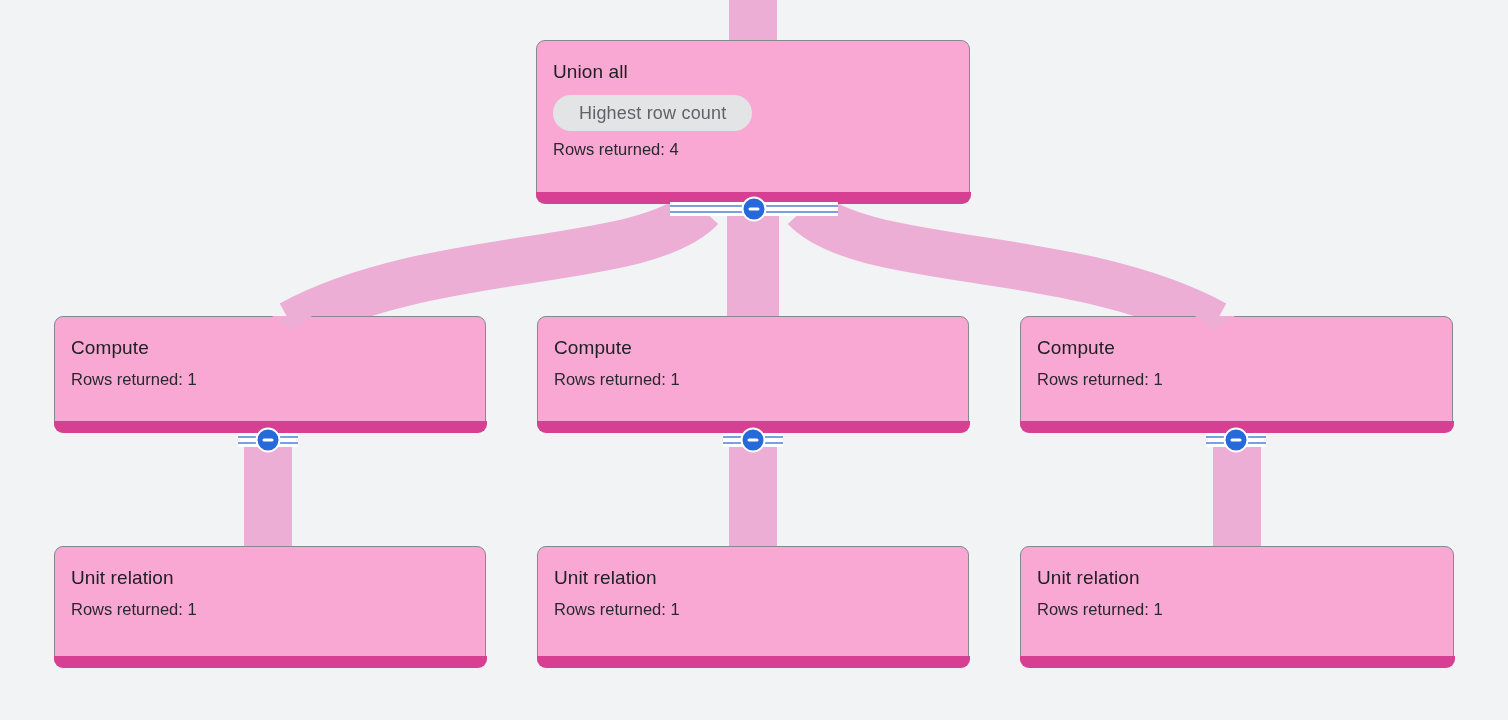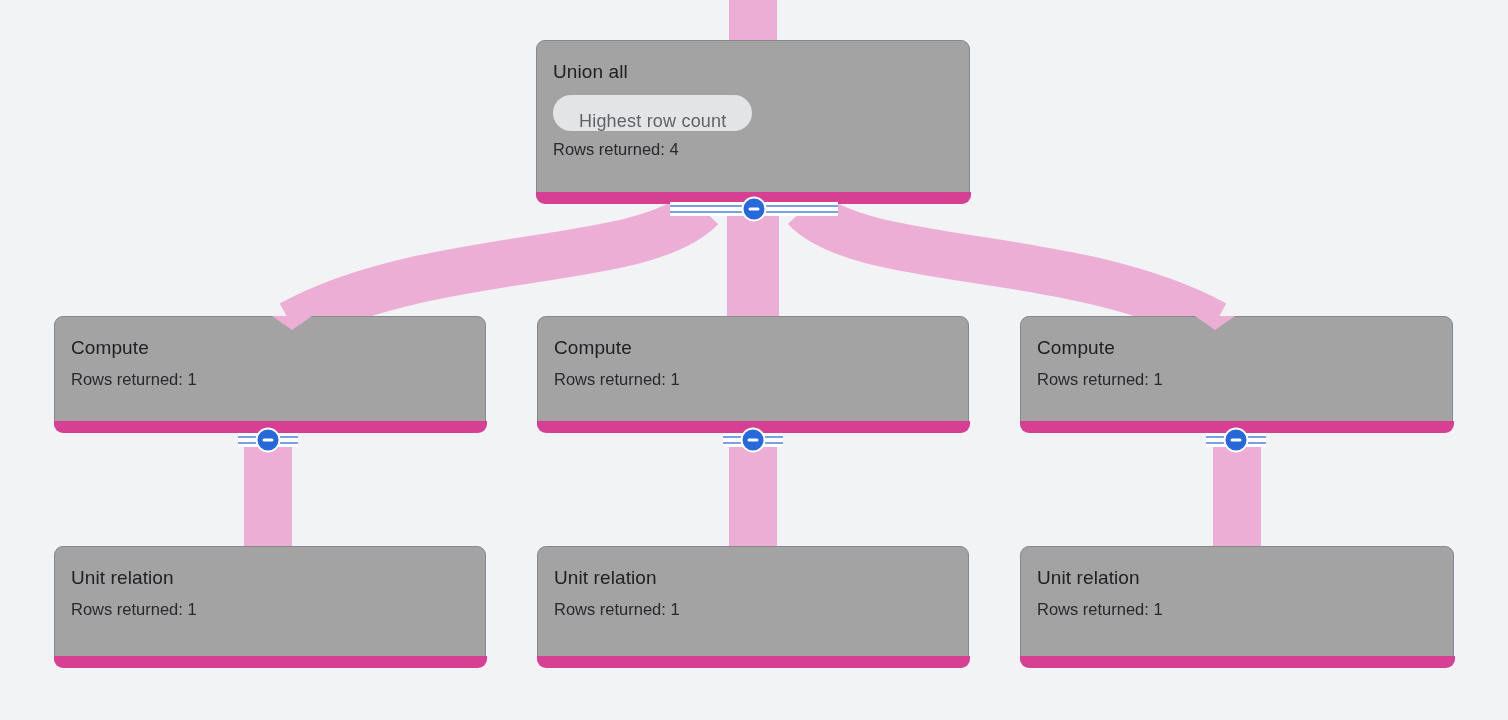--- a/index.html
+++ b/index.html
@@ -22,37 +22,37 @@
     font-family:"Liberation Sans",sans-serif;
   }
   svg.edges{position:absolute;left:0;top:0;z-index:1;}
   svg.tips{position:absolute;left:0;top:0;z-index:3;pointer-events:none;}
   .edge{fill:none;stroke:var(--edge-pink);}
   .tip{fill:var(--edge-pink);}
 
   
   .card{
     position:absolute;z-index:2;
-    background:#a3a3a3;
+    background:#f9a8d4;
     border:1.5px solid var(--card-border);
     border-radius:9px;
   }
   .card-title{
     font-size:19px;font-weight:500;color:var(--title-text);
     margin:18px 16px 0;line-height:26px;letter-spacing:.1px;
   }
   .card-rows{
     font-size:16.5px;font-weight:400;color:var(--body-text);
     margin:7px 16px 0;line-height:22px;
   }
   .badge{
     display:inline-block;
     background:var(--badge-bg);color:var(--badge-text);
     font-size:18px;height:36px;line-height:36px;
-    border-radius:18px;padding:8px 26px;margin:10px 16px 0;
+    border-radius:18px;padding:0 26px;margin:10px 16px 0;
     letter-spacing:.2px;white-space:nowrap;
   }
   .card-bar{
     position:absolute;left:-1.5px;right:-1.5px;bottom:-1.5px;height:12px;
     background:var(--node-bottom-bar);
     border-radius:0 0 9px 9px;
   }
   .n-union{left:536px;top:40px;width:434px;height:163px;}
   .n-c1{left:54px;top:316px;width:432px;height:116px;}
   .n-c2{left:537px;top:316px;width:432px;height:116px;}

